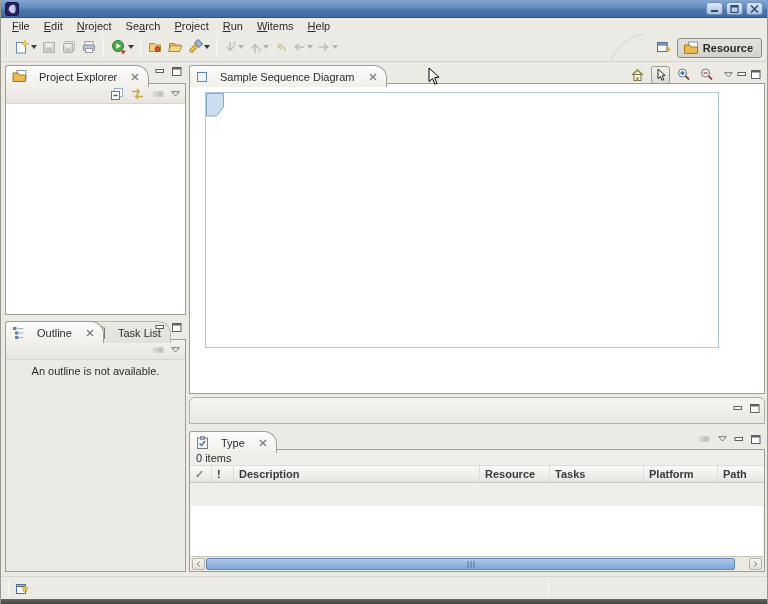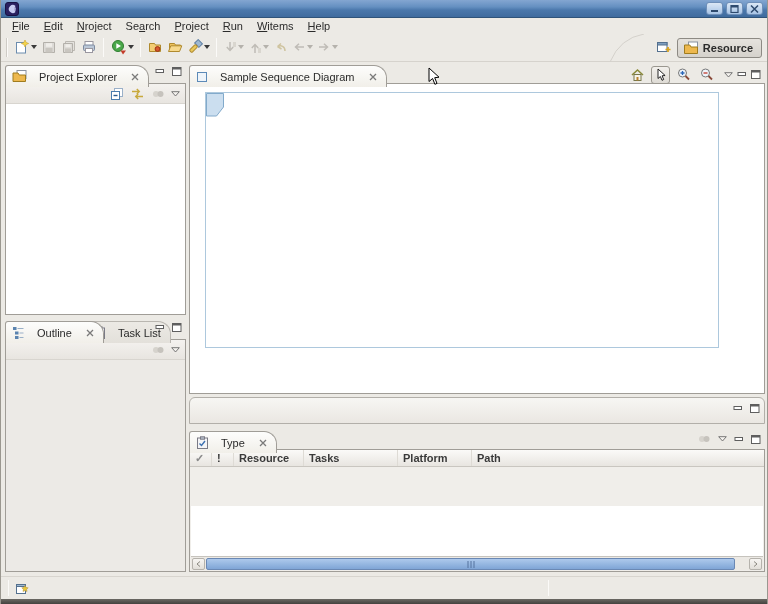--- a/index.html
+++ b/index.html
@@ -381,20 +381,21 @@
               <circle cx="5" cy="6" r="3" fill="#d6d3cd"></circle>
               <circle cx="9.5" cy="6" r="3" fill="#c6c3bd"></circle>
             </svg>
         </span>
         <span class="vt-btn">
           <svg width="9" height="6">
               <path d="M0.7 0.7 h7.6 l-3.8 4.3 Z" fill="#f4f2ee" stroke="#6a6a6a" stroke-width="0.9"></path>
             </svg>
         </span>
       </div>
+      <div style="padding:5px 6px;">An outline is not available.</div>
     </div>
   </div>
 
   <div class="view" style="left:188px; top:62px; width:576px; height:332px;">
     <div class="tabrow">
       <span class="tab" style="left:0;">
         <svg width="12" height="12">
             <rect x="1.5" y="1.5" width="9" height="9" fill="#eef4fa" stroke="#5c8ab8"></rect>
           </svg>
         <span class="tab-label">Sample Sequence Diagram</span>
@@ -516,23 +517,27 @@
           </span>
         <span>
             <svg width="10" height="9">
               <rect x="0.5" y="0.5" width="8.5" height="8" fill="#fff" stroke="#5f5f5f"></rect>
               <rect x="0.5" y="0.5" width="8.5" height="2" fill="#5f5f5f"></rect>
             </svg>
           </span>
       </span>
     </div>
     <div class="view-body" style="background:#f0eeea;">
+      <div class="items-bar">
+        <span>0 items</span>
+      </div>
       <div class="tasks-header">
         <span class="th" style="width:22px; color:#8a8a8a;">✓</span>
         <span class="th" style="width:22px;">!</span>
+        <span class="th" style="width:246px;">Description</span>
         <span class="th" style="width:70px;">Resource</span>
         <span class="th" style="width:94px;">Tasks</span>
         <span class="th" style="width:74px;">Platform</span>
         <span class="th" style="width:46px; border-right:none;">Path</span>
       </div>
       <div class="tasks-rows"></div>
       <div class="hscroll">
         <span class="sb-arrow" style="left:1px;">
           <svg width="5" height="6">
               <path d="M4 0.5 L1 3 L4 5.5" fill="none" stroke="#8a877f"></path>

